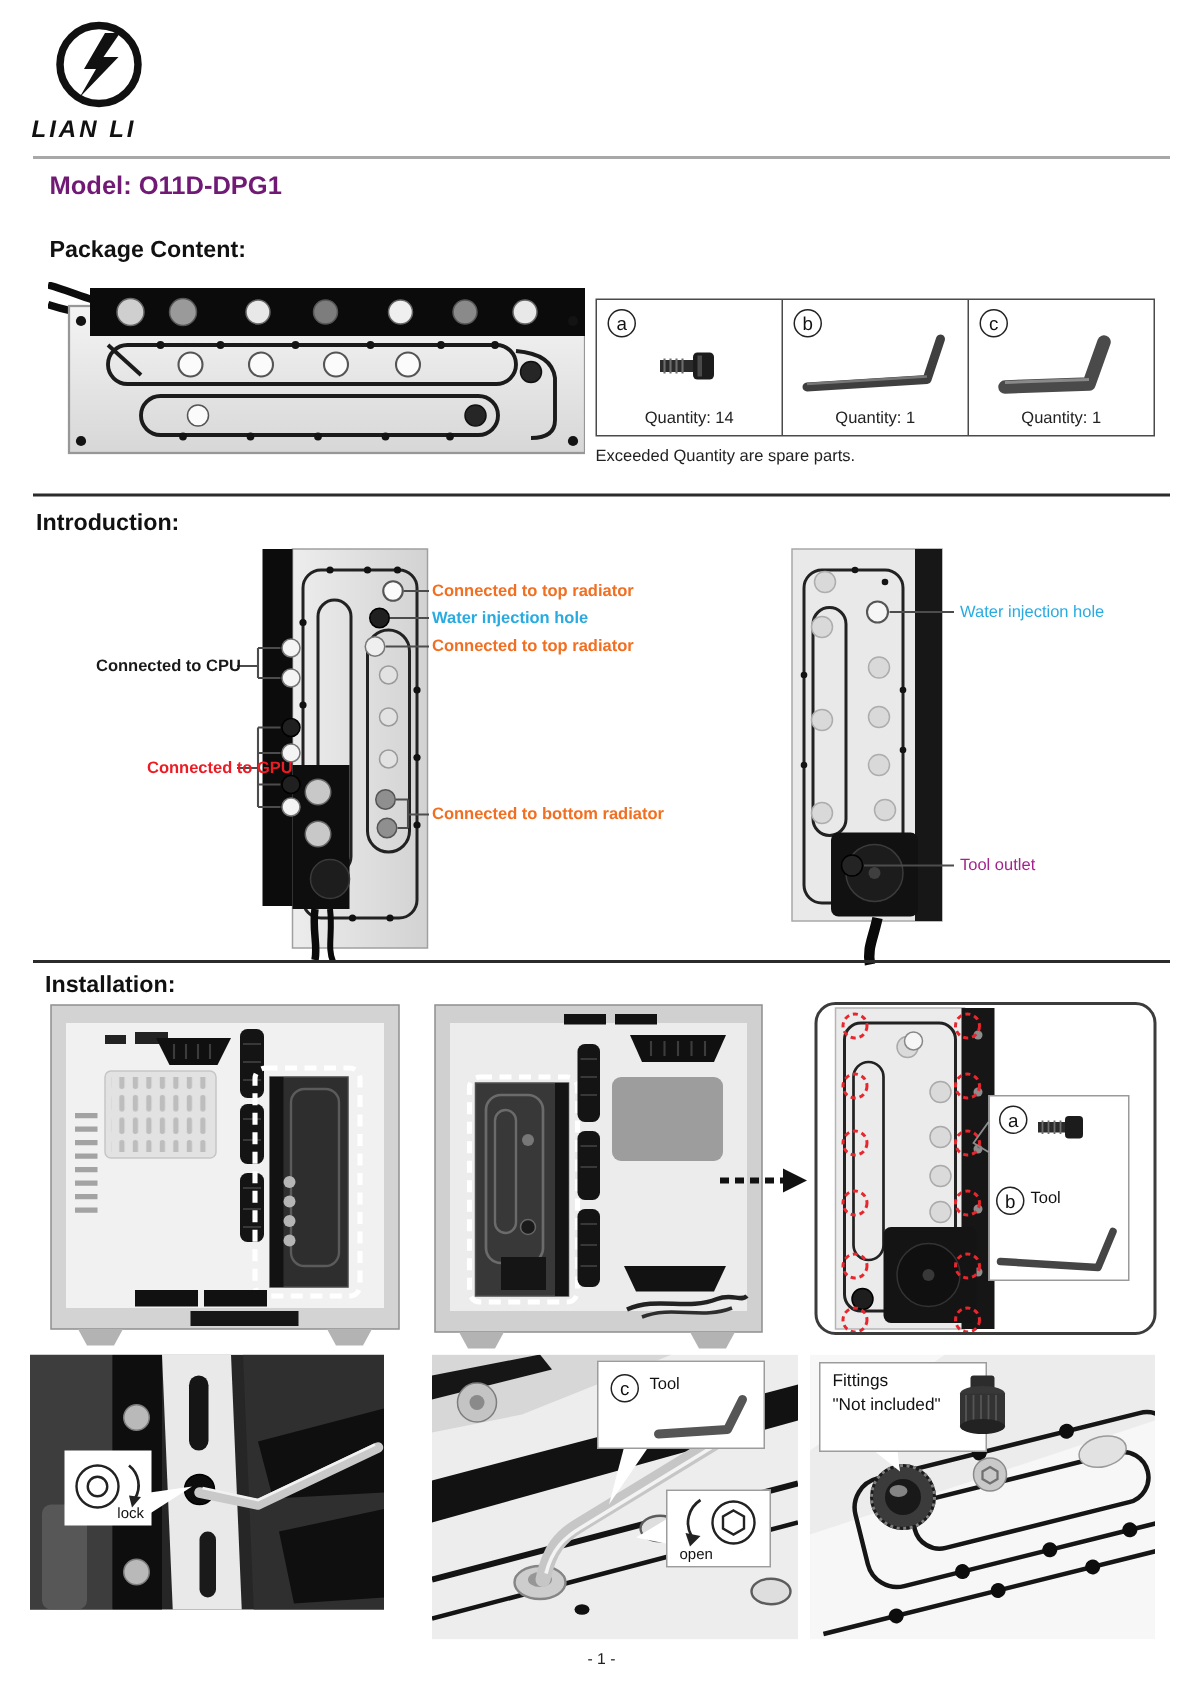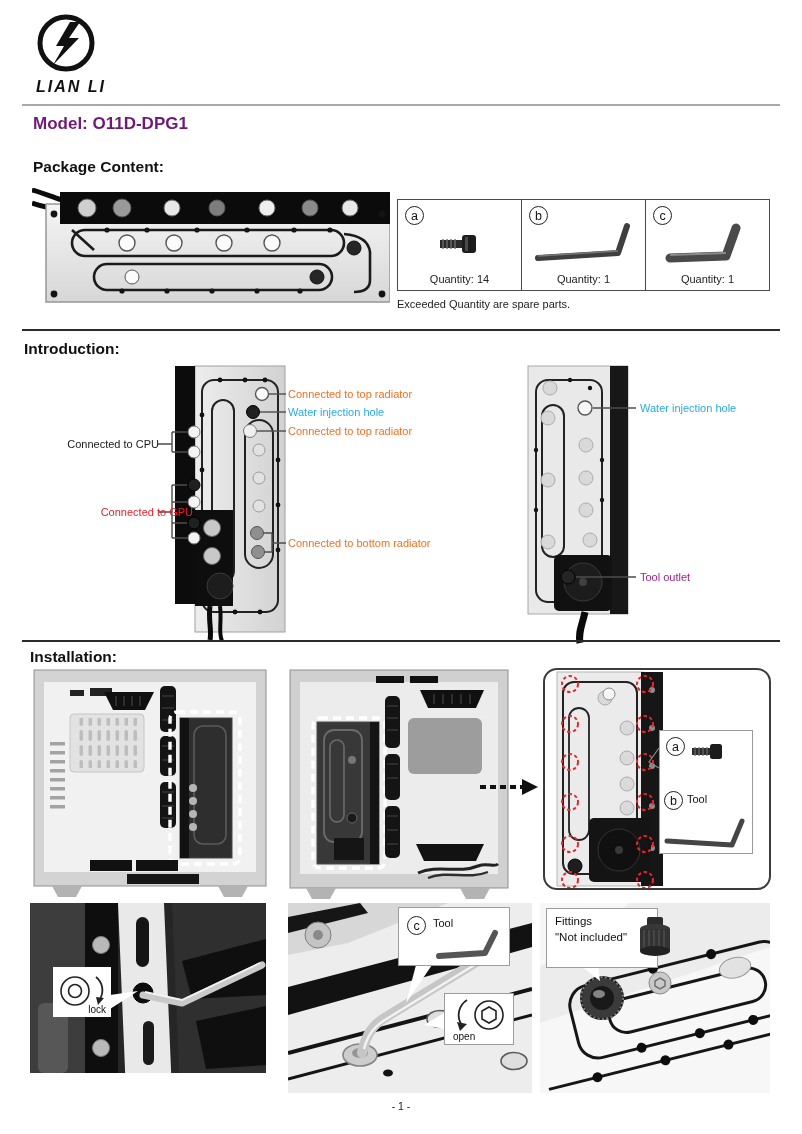--- a/index.html
+++ b/index.html
@@ -41,21 +41,21 @@
 <body>
 
 <div class="page">
 
   <div class="abs" style="left:36px;top:10px;width:110px;">
     <svg width="110" height="66" viewBox="0 0 110 66">
       <circle cx="30" cy="33" r="26" fill="none" stroke="#111" stroke-width="5"></circle>
       <polygon points="34,12 20,36 28,36 17,55 43,28 33,28 44,12" fill="#111"></polygon>
     </svg>
   </div>
-  <div class="abs brand-text" style="left:36px;top:78px;">LIAN LI</div>
+  <div class="abs brand-text" style="left:21px;top:78px;">LIAN LI</div>
   <div class="rule rule-light" style="top:104px;"></div>
 
   <div class="abs model-title" style="left:33px;top:114px;">Model: O11D-DPG1</div>
   <div class="abs sec-head" style="left:33px;top:158px;">Package Content:</div>
 
   <div class="photo-frame" style="left:32px;top:188px;width:358px;height:118px;">
     <svg width="358" height="118" viewBox="0 0 358 118">
       <defs>
         <linearGradient id="plateG" x1="0" y1="0" x2="0" y2="1">
           <stop offset="0" stop-color="#f4f4f4"></stop>
@@ -135,21 +135,21 @@
         <path d="M6,37 L62,35" fill="none" stroke="#8a8a8a" stroke-width="2"></path>
       </svg>
       <div class="qty">Quantity: 1</div>
     </div>
   </div>
   <div class="abs note" style="left:397px;top:298px;">Exceeded Quantity are spare parts.</div>
 
   <div class="rule rule-dark" style="top:329px;"></div>
   <div class="abs sec-head" style="left:24px;top:340px;">Introduction:</div>
 
-  <div class="abs" style="left:60px;top:360px;width:375px;height:282px;">
+  <div class="abs" style="left:60px;top:360px;width:375px;height:282px;font-weight:bold;">
     <svg width="375" height="282" viewBox="0 0 375 282">
       <defs>
         <linearGradient id="pg2" x1="0" y1="0" x2="1" y2="0">
           <stop offset="0" stop-color="#ededed"></stop>
             <stop offset="1" stop-color="#d2d2d2"></stop>
         </linearGradient>
       </defs>
       <rect x="135" y="6" width="90" height="266" fill="url(#pg2)" stroke="#a0a0a0"></rect>
       <rect x="115" y="6" width="20" height="238" fill="#0c0c0c"></rect>
       <rect x="142" y="20" width="76" height="232" rx="12" fill="none" stroke="#222" stroke-width="2"></rect>
@@ -413,21 +413,21 @@
         <rect x="22" y="5" width="12" height="15" rx="2.5" fill="#1c1c1c"></rect>
       </svg>
       <div class="circ-letter abs" style="left:4px;top:60px;">b</div>
       <div class="abs" style="left:27px;top:62px;font-size:11px;color:#111;">Tool</div>
       <svg class="abs" style="left:2px;top:84px;" width="88" height="36" viewBox="0 0 88 36">
         <path d="M5,26 L70,30 L80,6" fill="none" stroke="#454545" stroke-width="5" stroke-linecap="round" stroke-linejoin="round"></path>
       </svg>
     </div>
   </div>
 
-  <div class="photo-frame" style="left:30px;top:903px;width:236px;height:170px;">
+  <div class="photo-frame" style="left:20px;top:903px;width:236px;height:170px;">
     <svg width="236" height="190" viewBox="0 0 236 190">
       <rect width="236" height="190" fill="#262626"></rect>
       <rect x="0" y="0" width="55" height="190" fill="#3d3d3d"></rect>
       <rect x="8" y="100" width="30" height="70" rx="6" fill="#575757"></rect>
       <rect x="55" y="0" width="33" height="190" fill="#0e0e0e"></rect>
       <circle cx="71" cy="42" r="8.5" fill="#b9b9b9" stroke="#7c7c7c"></circle>
       <circle cx="71" cy="145" r="8.5" fill="#b9b9b9" stroke="#7c7c7c"></circle>
       <polygon points="88,0 134,0 142,190 96,190" fill="#e9e9e9"></polygon>
       <rect x="106" y="14" width="13" height="50" rx="6.5" fill="#151515"></rect>
       <rect x="113" y="118" width="11" height="44" rx="5.5" fill="#1a1a1a"></rect>

